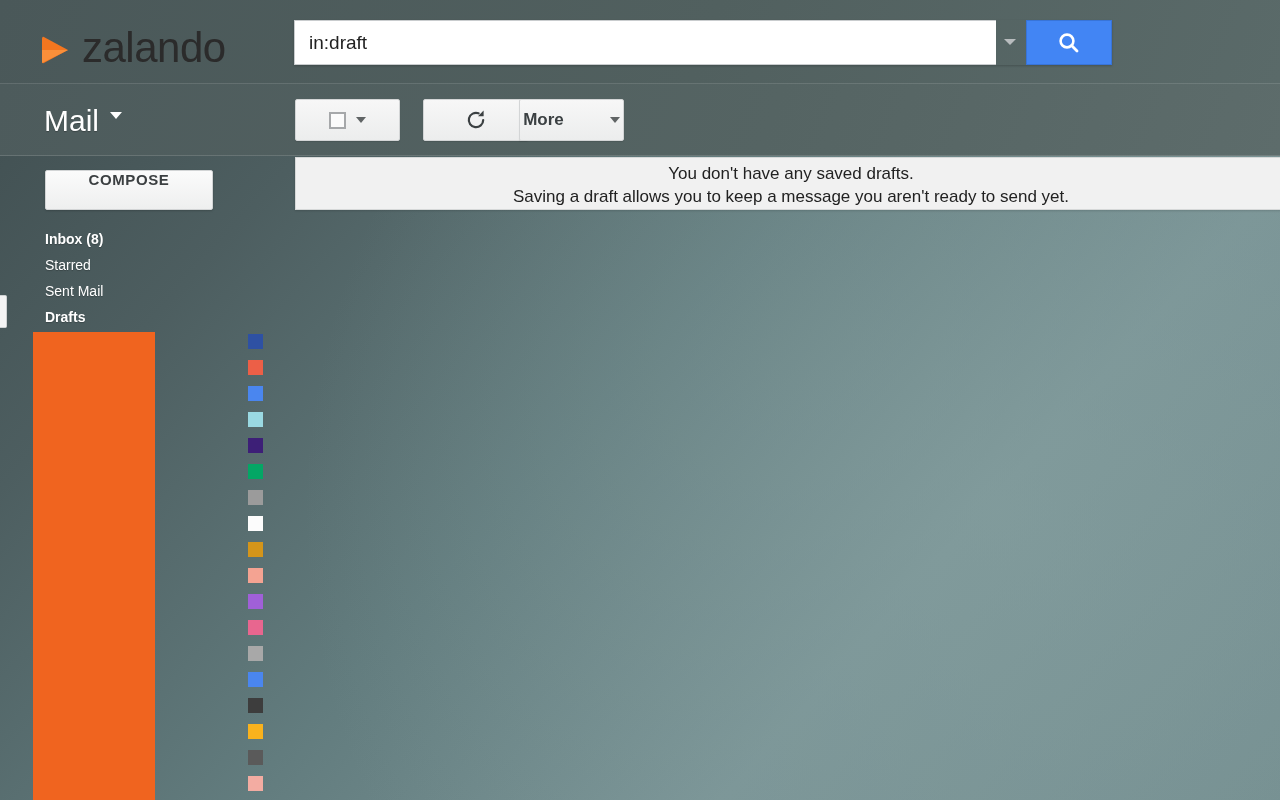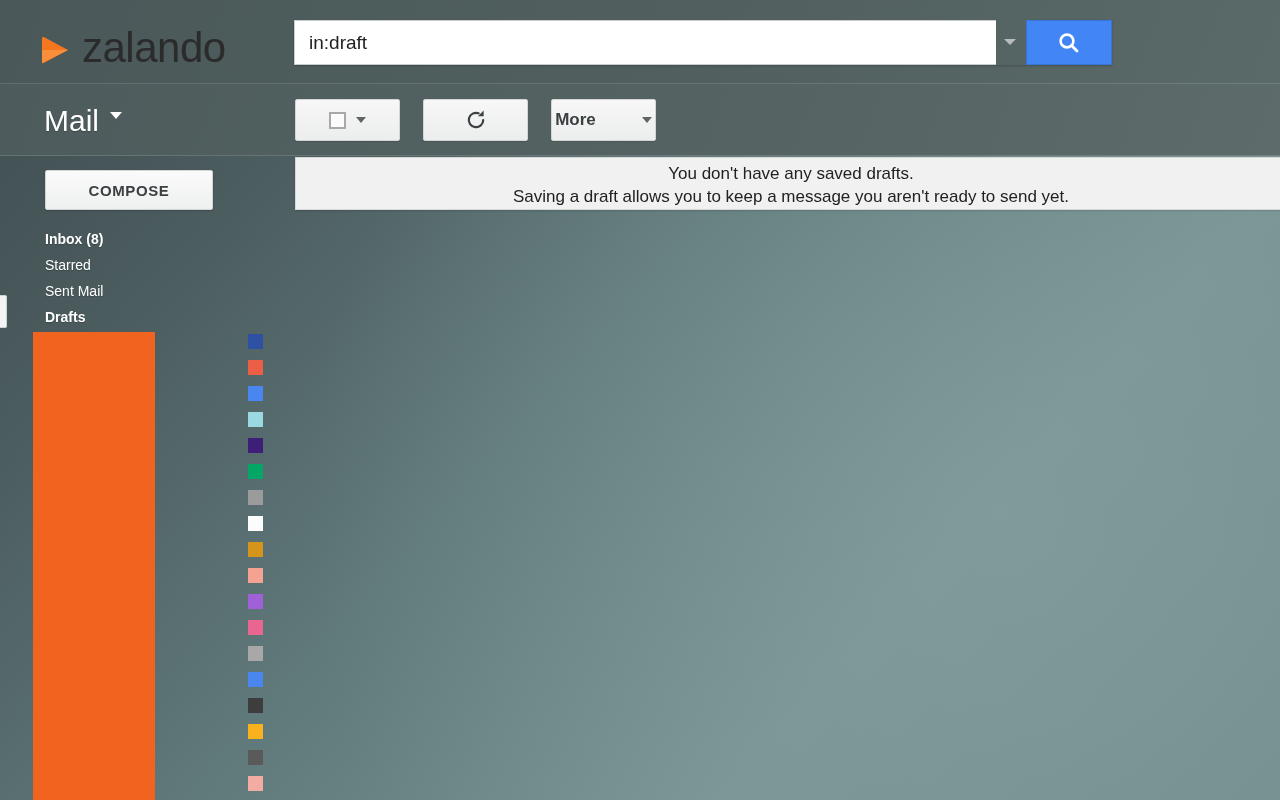--- a/index.html
+++ b/index.html
@@ -160,21 +160,21 @@
     border: 1px solid #d3d5d6;
     border-radius: 2px;
     display: flex;
     align-items: center;
     justify-content: center;
     cursor: pointer;
     box-shadow: 0 1px 1px rgba(0,0,0,0.10);
   }
   #tb-select { left: 295px; width: 105px; }
   #tb-refresh { left: 423px; width: 105px; }
-  #tb-more { left: 551px; width: 105px; gap: 36px; }
+  #tb-more { left: 519px; width: 105px; gap: 36px; }
 
   #tb-select .cb {
     width: 17px; height: 17px;
     border: 2px solid #a6a8aa;
     background: #fbfbfb;
     box-sizing: border-box;
   }
   #tb-select .caret,
   #tb-more .caret {
     margin-left: 10px;
@@ -220,21 +220,21 @@
     position: absolute;
     left: 45px; top: 170px;
     width: 168px;
     height: 40px;
     box-sizing: border-box;
     background: linear-gradient(#fbfbfb, #eeefef);
     border: 1px solid #d2d4d5;
     border-radius: 2px;
     box-shadow: 0 1px 2px rgba(0,0,0,0.18);
     display: flex;
-    align-items: center;
+    align-items: flex-start;
     justify-content: center;
     cursor: pointer;
   }
   #compose .label {
     font-size: 15px;
     font-weight: bold;
     color: #3b3f41;
     letter-spacing: 0.6px;
   }
 

